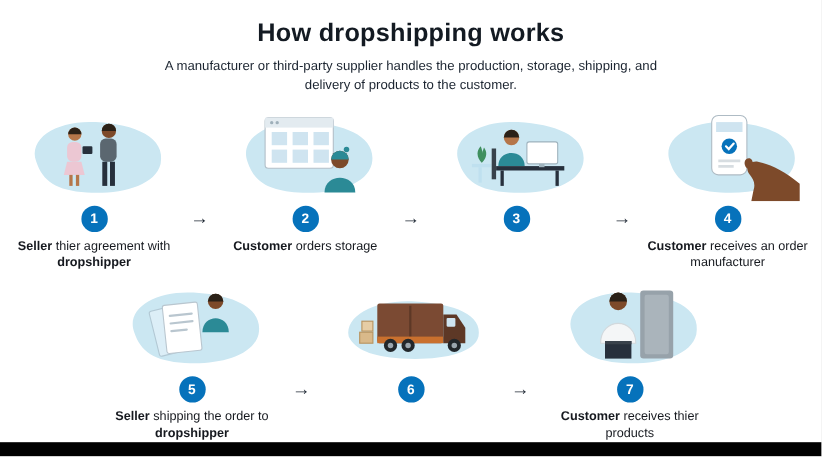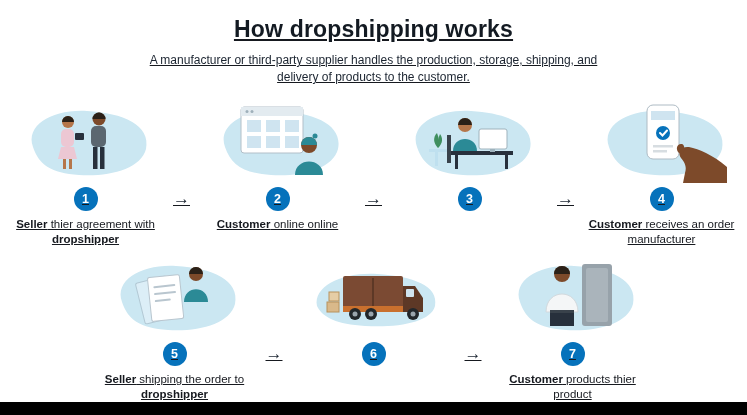--- a/index.html
+++ b/index.html
@@ -5,21 +5,21 @@
   :root{
     --accent-blue:#0672bb;
     --blob-blue:#cbe7f2;
     --text-dark:#16191f;
   }
   *{box-sizing:border-box;}
   html,body{margin:0;padding:0;background:#e9e9e9;}
   body{font-family:"Liberation Sans", sans-serif;color:var(--text-dark);}
   .frame{
     position:relative;width:747px;height:415px;background:#ffffff;
-    overflow:hidden;margin:0;text-decoration:underline;
+    overflow:hidden;margin:0;
   }
   .title{
     text-align:center;margin:16px 0 0;font-size:23px;font-weight:700;
     color:#131a22;letter-spacing:0.2px;
   }
   .subtitle{
     text-align:center;margin:9px auto 0;width:490px;font-size:12px;
     line-height:1.45;color:#1b2430;
   }
   .row{display:flex;justify-content:center;align-items:flex-start;}
@@ -103,21 +103,21 @@
         <rect x="82" y="25" width="14" height="12" fill="#cfe4f0"></rect>
         <rect x="44" y="41" width="14" height="12" fill="#cfe4f0"></rect>
         <rect x="63" y="41" width="14" height="12" fill="#cfe4f0"></rect>
         <rect x="82" y="41" width="14" height="12" fill="#cfe4f0"></rect>
         <circle class="skin2" cx="106" cy="50" r="8"></circle>
         <path class="teal" d="M98,50 a8,8 0 0 1 16,0 Z"></path>
         <circle class="teal" cx="112" cy="41" r="2.5"></circle>
         <path class="teal" d="M92,80 C92,62 120,62 120,80 Z"></path>
       </svg>
       <div class="num">2</div>
-      <div class="caption"><span style="font-weight: 700;">Customer</span><span> online online</span></div>
+      <div class="caption"><span style="font-weight: 700;">Customer</span><span> orders storage</span></div>
     </div>
 
     <span class="arrow">→</span>
 
     <div class="step">
       <svg class="illus" viewBox="0 0 150 88">
         <path class="blob" d="M22,52 C14,30 42,14 76,16 C112,18 140,30 135,54 C130,74 98,82 68,80 C40,78 28,70 22,52 Z"></path>
         <rect x="34" y="54" width="18" height="3" class="lightblue"></rect>
         <rect x="40" y="57" width="3" height="14" class="lightblue"></rect>
         <path class="green" d="M43,53 C38,48 38,42 42,38 C44,43 45,48 43,53 Z"></path>
@@ -206,19 +206,19 @@
         <path class="blob" d="M22,52 C14,30 42,14 76,16 C112,18 140,30 135,54 C130,74 98,82 68,80 C40,78 28,70 22,52 Z"></path>
         <rect x="84" y="14" width="30" height="62" rx="3" class="graydoor"></rect>
         <rect x="88" y="18" width="22" height="54" rx="2" fill="#aab4bb"></rect>
         <circle class="skin2" cx="64" cy="24" r="8"></circle>
         <path class="hair" d="M56,24 a8,8 0 0 1 16,0 Z"></path>
         <path d="M48,62 C48,38 80,38 80,62 Z" fill="#f4f6f7" stroke="#d2d9dd"></path>
         <rect x="52" y="60" width="24" height="16" class="navy"></rect>
         <rect x="52" y="60" width="24" height="3" fill="#39424b"></rect>
       </svg>
       <div class="num">7</div>
-      <div class="caption"><span style="font-weight: 700;">Customer</span><span> products thier product</span></div>
+      <div class="caption"><span style="font-weight: 700;">Customer</span><span> receives thier products</span></div>
     </div>
 
   </div>
 
   <div class="bottom-bar"></div>
 </div>
 
 </body></html>

